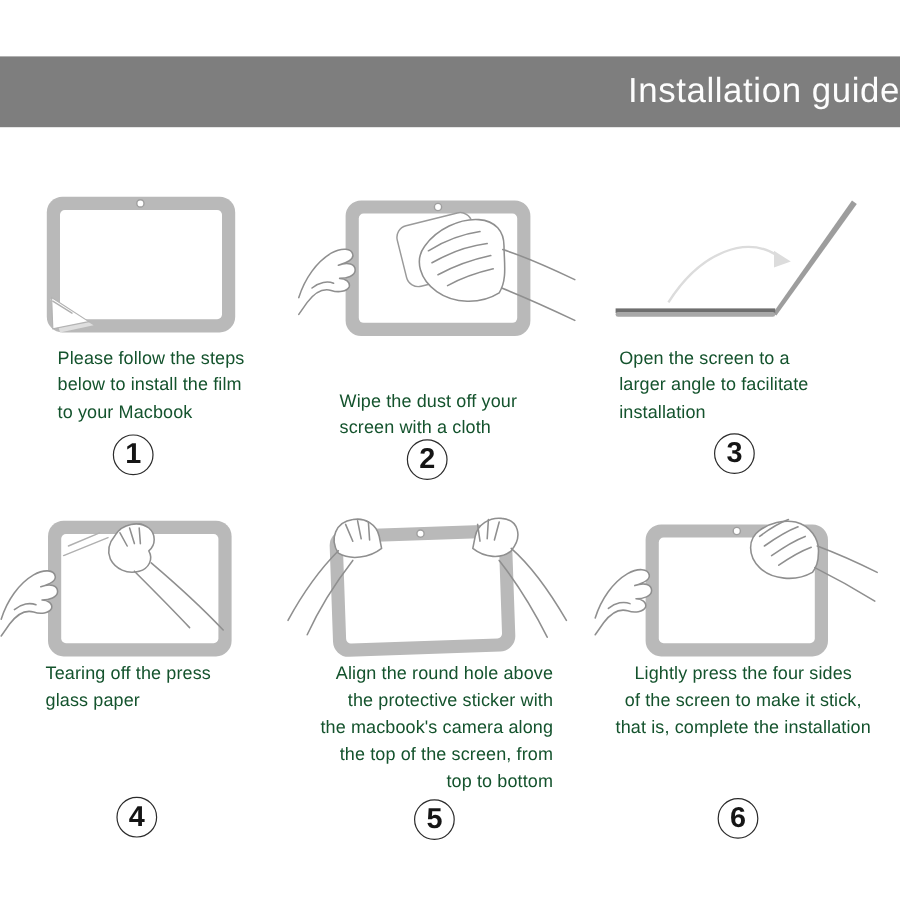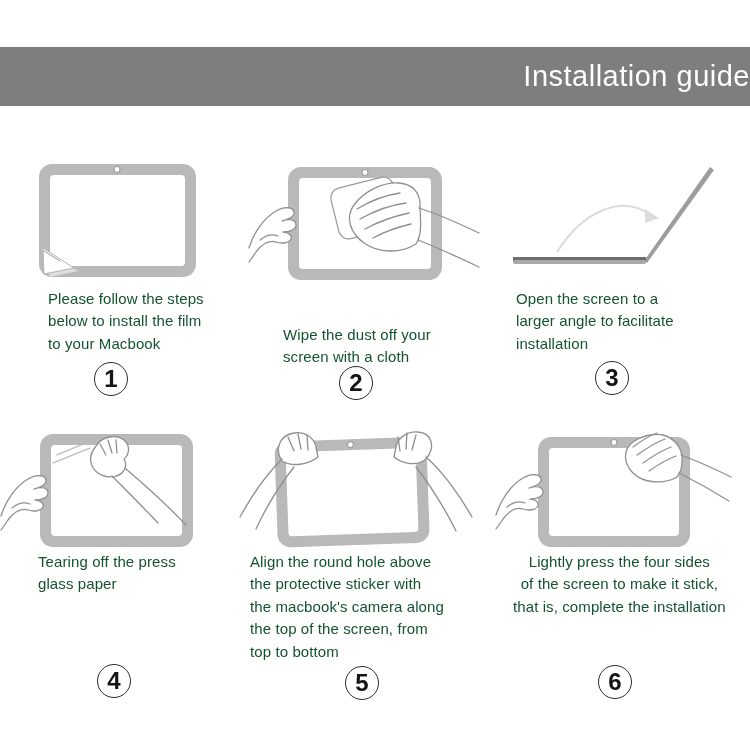--- a/index.html
+++ b/index.html
@@ -45,21 +45,21 @@
   #illus-1 { left: 30px;  top: 156px; }
   #illus-2 { left: 248px; top: 156px; }
   #illus-3 { left: 495px; top: 155px; }
   #illus-4 { left: 0px;   top: 428px; }
   #illus-5 { left: 230px; top: 425px; }
   #illus-6 { left: 495px; top: 425px; }
   #text-1 { left: 48px;  top: 288px; }
   #text-2 { left: 283px; top: 288px; margin-top: 36px; }
   #text-3 { left: 516px; top: 288px; }
   #text-4 { left: 38px;  top: 551px; }
-  #text-5 { left: 250px; top: 551px; }
+  #text-5 { left: 267px; top: 551px; text-align: right; }
   #text-6 { left: 513px; top: 551px; text-align: center; }
   #num-1 { left: 94px;  top: 362px; }
   #num-2 { left: 339px; top: 366px; }
   #num-3 { left: 595px; top: 361px; }
   #num-4 { left: 97px;  top: 664px; }
   #num-5 { left: 345px; top: 666px; }
   #num-6 { left: 598px; top: 665px; }
   svg .frame  { fill: #b9b9b9; }
   svg .screen { fill: #ffffff; }
   svg .cam    { fill: #ffffff; stroke: #9f9f9f; stroke-width: 1.2; }

